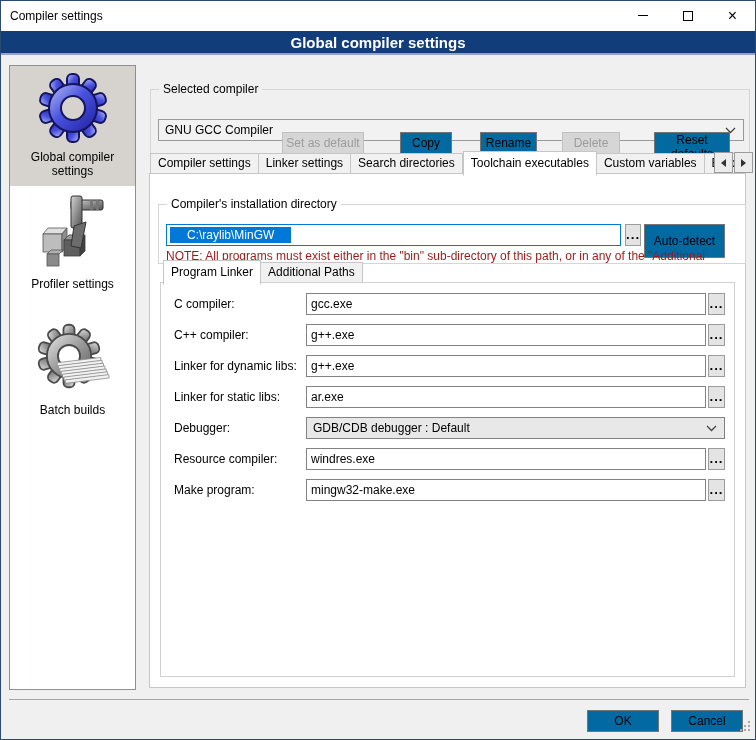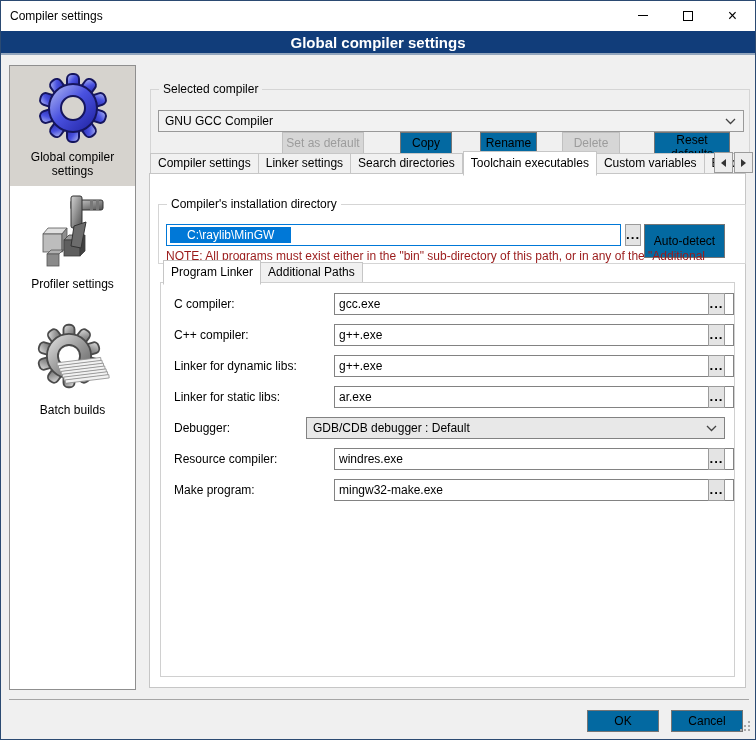--- a/index.html
+++ b/index.html
@@ -41,21 +41,21 @@
   .groupbox > .gb-label { position:absolute; top:-8px; left:8px; padding:0 4px; line-height:14px; }
   .gb-on-dialog > .gb-label { background:#f0f0f0; }
   .gb-on-white  > .gb-label { background:#ffffff; }
 
   
   .gb-compiler { left:149px; top:72px; width:600px; height:71px; }
   .combo { position:absolute; height:22px; background:#f2f2f2; border:1px solid #999;
            display:flex; align-items:center; padding-left:6px; cursor:default; }
   .combo .combo-text { flex:1; white-space:nowrap; overflow:hidden; }
   .combo .chev { margin-right:7px; }
-  .combo-main { left:7px; top:20px; width:586px;gap:8px; }
+  .combo-main { left:7px; top:29px; width:586px;gap:8px; }
 
   .btn { position:absolute; height:22px; background:#0369a1; border:1px solid #757575;
          font-family:"Liberation Sans",sans-serif; font-size:12px; text-align:center; cursor:pointer; }
   .btn.disabled { background:#d6d6d6; border-color:#c0c0c0; color:#9c9c9c; cursor:default; }
   .b-setdef { left:131px; top:42px; width:82px; }
   .b-copy   { left:249px; top:42px; width:52px; }
   .b-rename { left:329px; top:42px; width:57px; }
   .b-delete { left:411px; top:42px; width:58px; }
   .b-reset  { left:503px; top:42px; width:76px; }
 
@@ -93,21 +93,21 @@
 
   
   .subtabstrip { position:absolute; left:13px; top:86px; height:22px; }
   .subpage { position:absolute; left:10px; top:108px; width:575px; height:395px;
              background:#fff; border:1px solid #d0d0d0; }
 
   
   .frow { position:absolute; left:0; width:575px; height:22px; }
   .frow .flabel { position:absolute; left:13px; top:4px; }
   .finput { position:absolute; left:145px; top:0; width:400px; height:22px; border:1px solid #828282;
-            background:#fff; padding:0 4px; font-family:"Liberation Sans",sans-serif; font-size:12px;margin-left:28px; }
+            background:#fff; padding:0 4px; font-family:"Liberation Sans",sans-serif; font-size:12px; }
   .fbrowse { left:547px; top:0; width:17px; }
   .fcombo { left:145px; top:0; width:419px; background:#e8e8e8; border-color:#828282; }
   .r0{top:10px}.r1{top:41px}.r2{top:72px}.r3{top:103px}.r4{top:134px}.r5{top:165px}.r6{top:196px}
 
   
   .footer-sep { position:absolute; left:8px; top:698px; width:740px; height:1px; background:#a5a5a5; }
   .b-ok { left:586px; top:709px; width:72px; position:absolute; }
   .b-cancel { left:670px; top:709px; width:72px; position:absolute; }
   .resize-grip { position:absolute; right:3px; bottom:3px; cursor:nwse-resize; }
 

